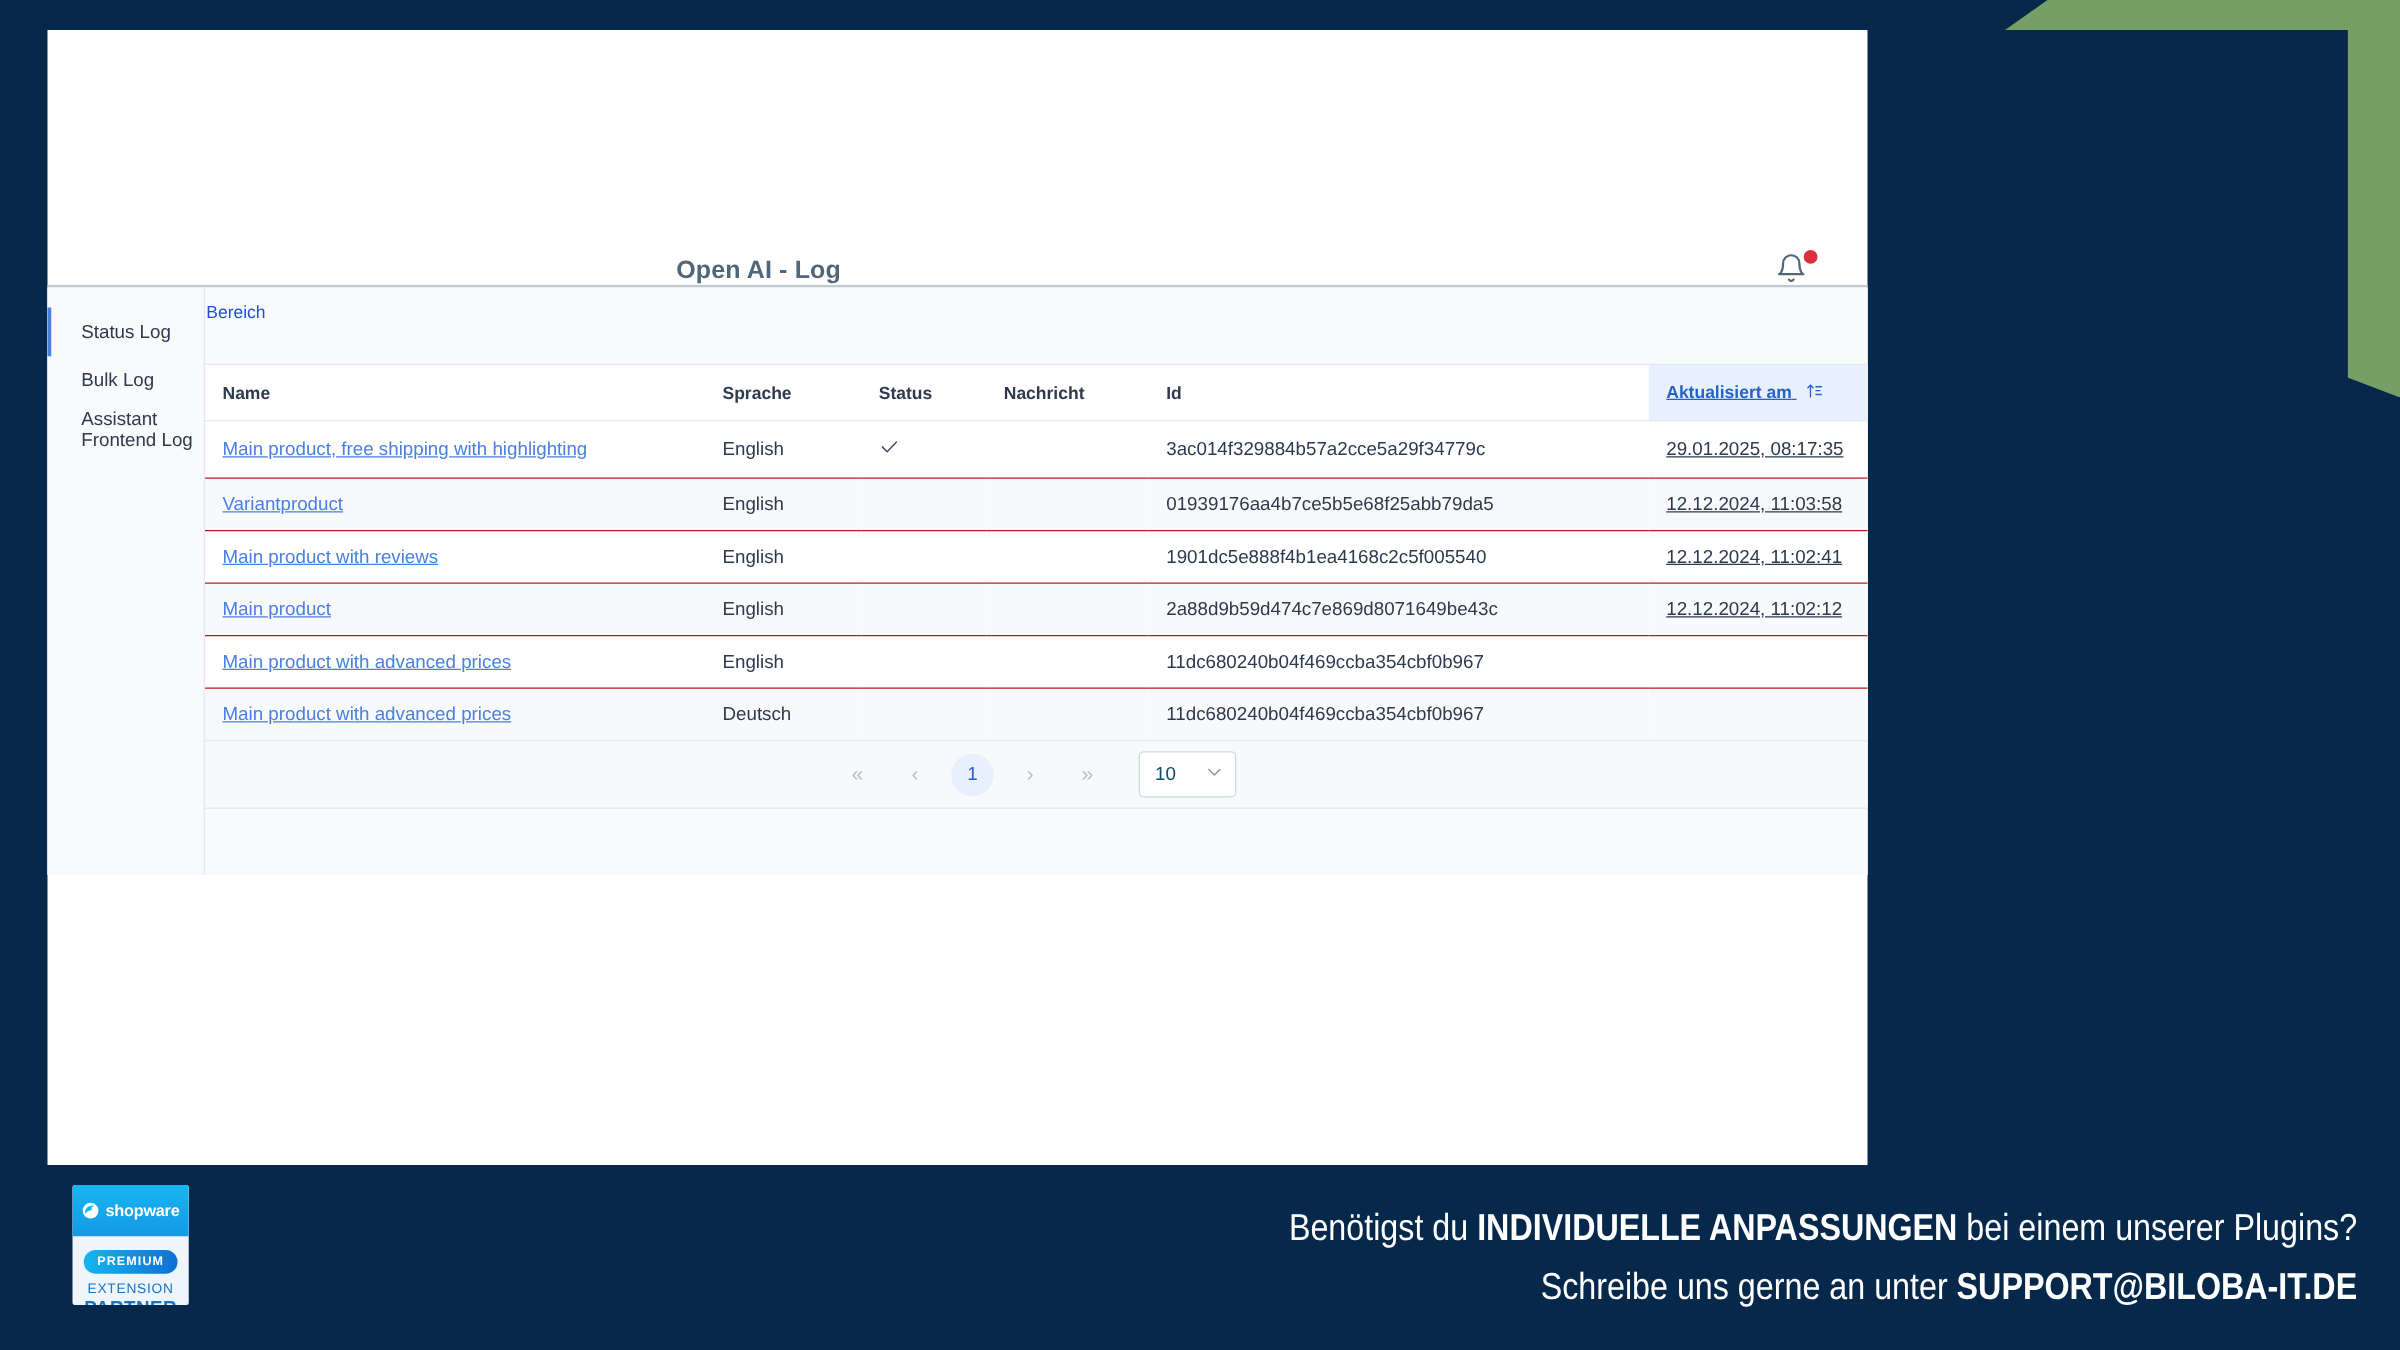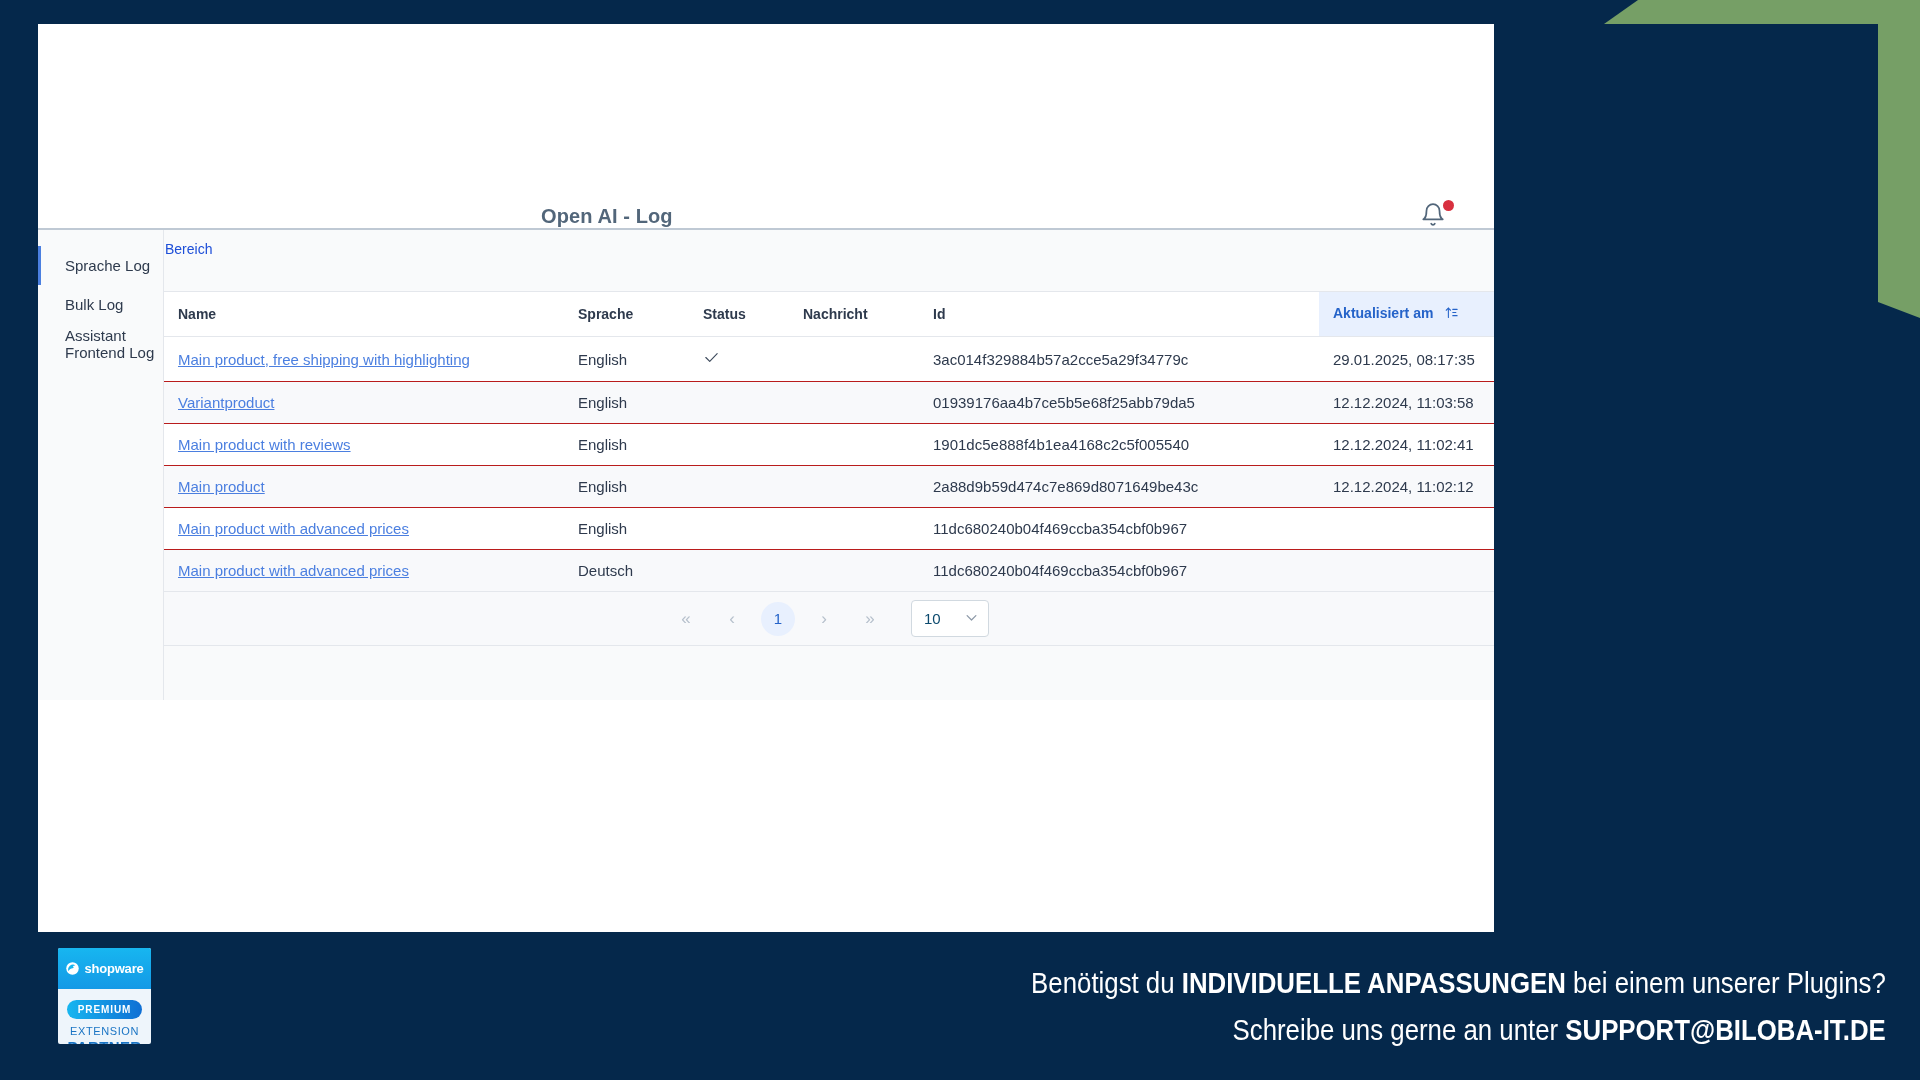--- a/index.html
+++ b/index.html
@@ -164,21 +164,21 @@
     color: #4b7fe0;
     text-decoration: underline;
     cursor: pointer;
     font-size: 15px;
   }
   .col-name { width: 400px; }
   .col-lang { width: 125px; }
   .col-status { width: 100px; }
   .col-msg { width: 130px; }
   .col-id { width: 400px; }
-  .col-upd { width: 175px; }
+  .col-upd { width: 175px; text-decoration: underline; }
   .chk { display: inline-block; }
 
   
   #pager {
     width: 1330px;
     background: #f8f9fb;
     border-bottom: 1px solid #e4e7ec;
     height: 54px;
     display: flex; align-items: center; justify-content: center;
     gap: 12px;
@@ -289,21 +289,21 @@
         <path d="M13.7 20a1.9 1.9 0 0 1-3.4 0"></path>
       </svg>
     </div>
     <div id="bell-dot"></div>
   </div>
 
   <div id="content">
 
     <div id="sidebar">
       <div class="side-item active">
-        <span>Sprache Log</span>
+        <span>Status Log</span>
       </div>
       <div class="side-item">
         <span>Bulk Log</span>
       </div>
       <div class="side-item">
         <span>Assistant Frontend Log</span>
       </div>
     </div>
 
     <div id="main">

